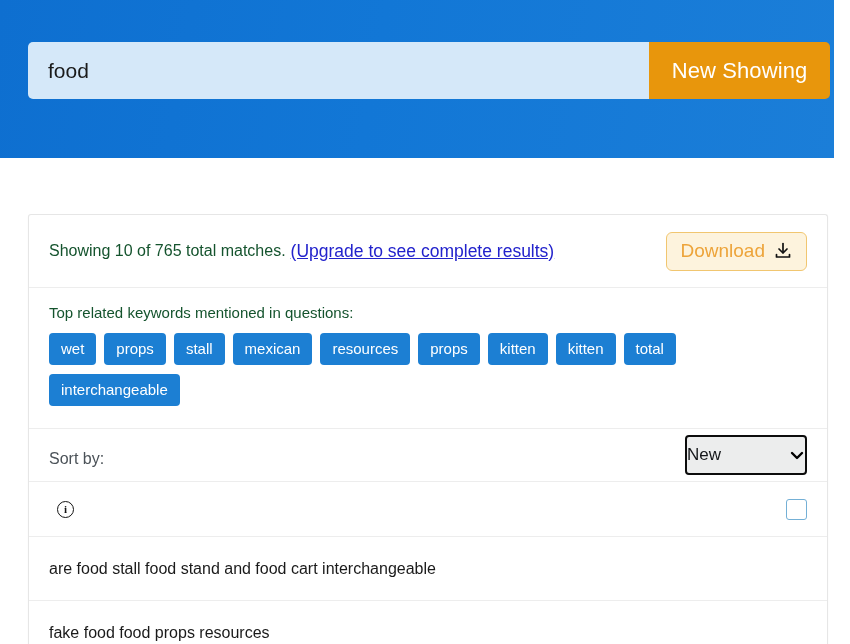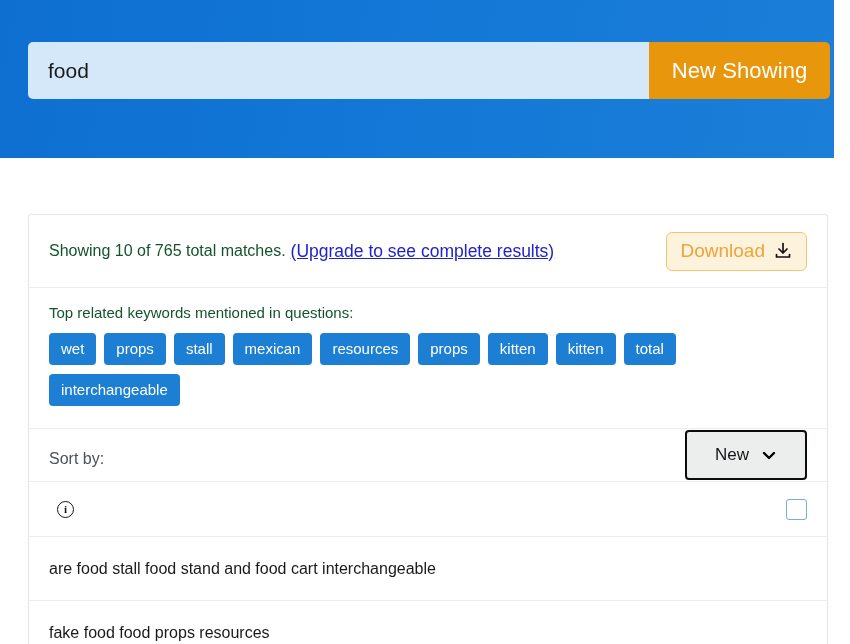--- a/index.html
+++ b/index.html
@@ -138,27 +138,27 @@
     height: 53px;
     display: flex;
     align-items: center;
     padding: 0 20px;
   }
   .sort-label { font-size: 16px; color: #4b5258; margin-top: 8px; }
   .sort-select {
     margin-left: auto;
     position: relative;
     width: 122px;
-    height: 50px;
+    height: 40px;
     background: #eceded;
     border: 2px solid #0c0c0c;
     border-radius: 4px;
     display: flex;
     align-items: center;
-    padding: 0 28px;
+    padding: 0 0;
     cursor: pointer;
   }
   .sort-select-value { font-size: 17px; color: #15171a; }
   .chev {
     margin-left: auto;
     width: 16px; height: 16px;
     display: block;
   }
 
   

